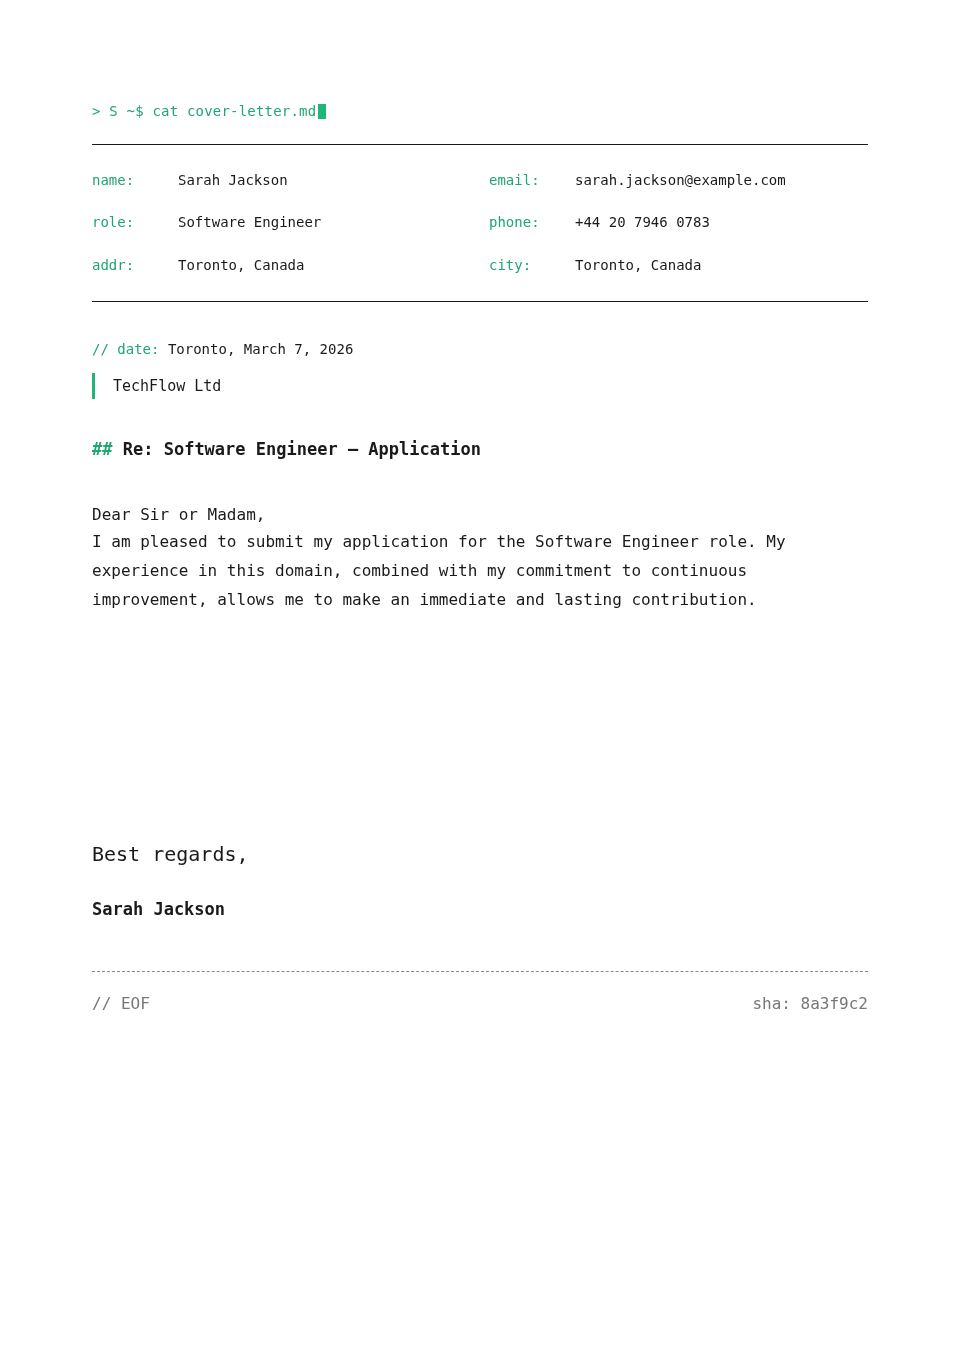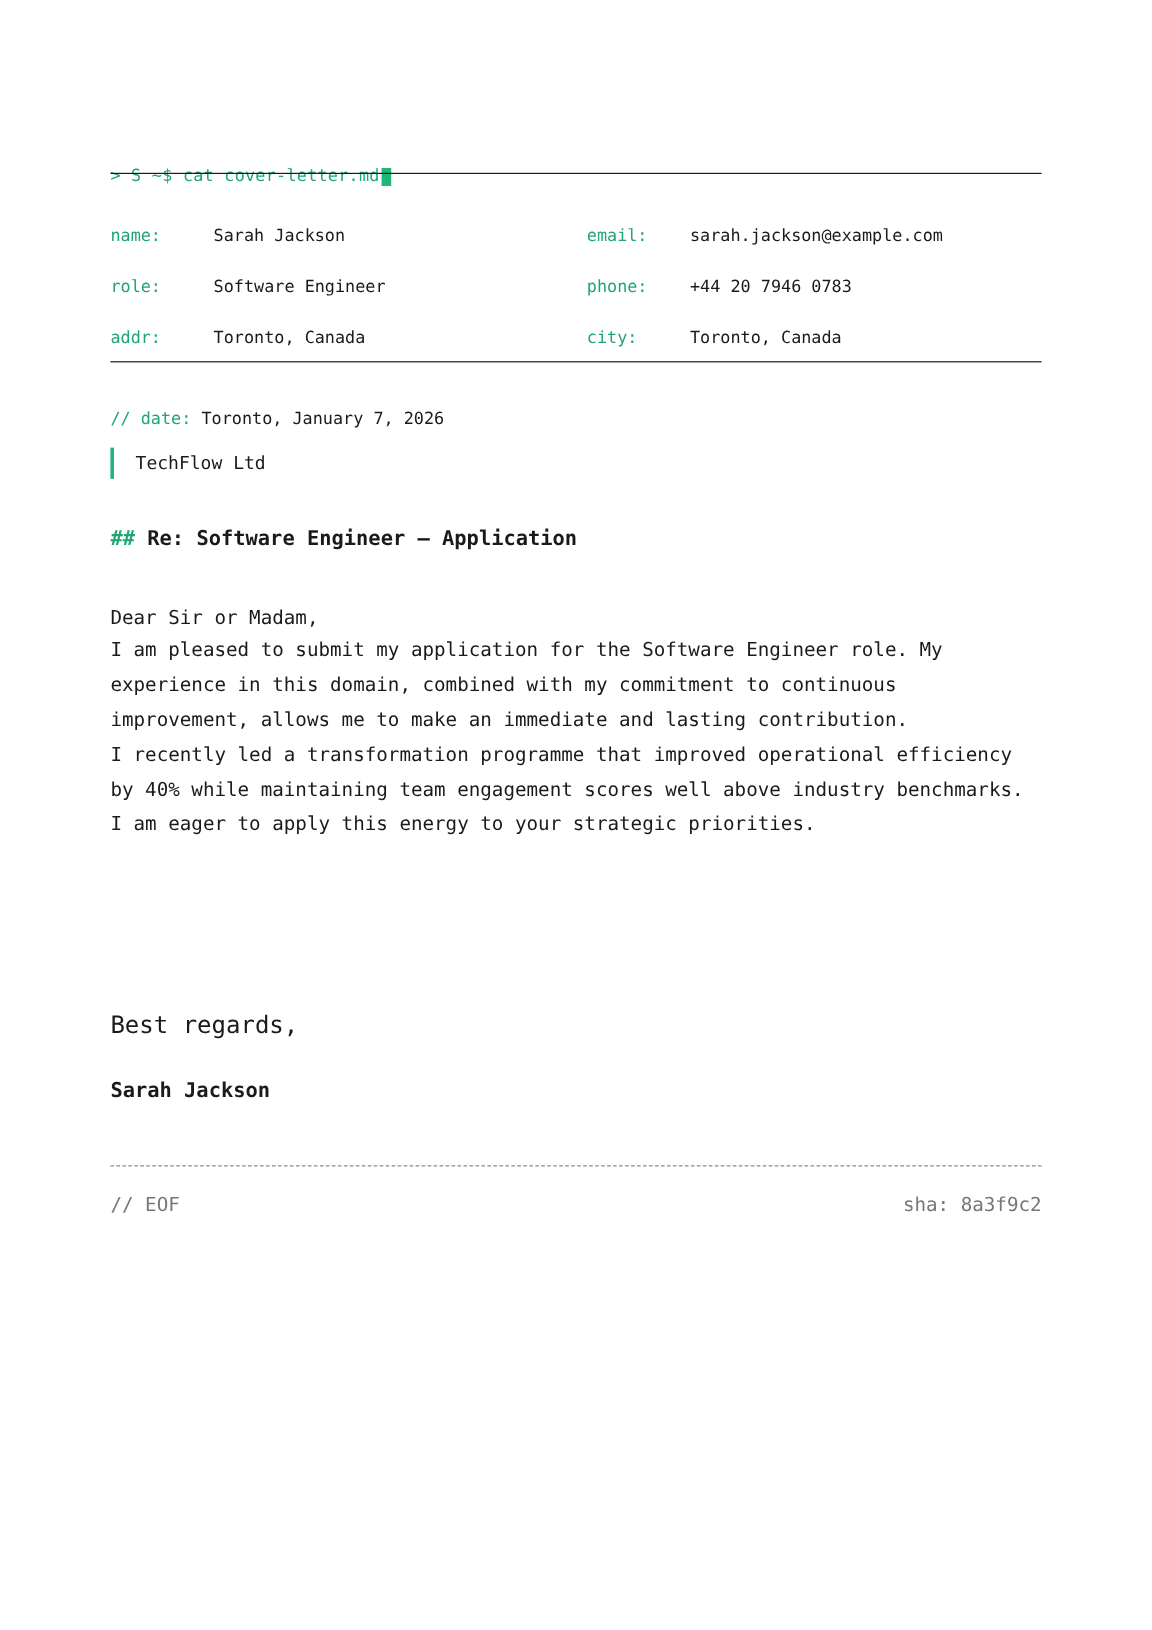--- a/index.html
+++ b/index.html
@@ -6,32 +6,32 @@
     html, body { width: 960px; height: 1358px; background: #ffffff; }
     body {
       font-family: "DejaVu Sans Mono", "Liberation Mono", monospace;
       color: #1a1a1a;
       position: relative;
     }
     .page { position: absolute; left: 92px; top: 0; width: 776px; }
     .prompt {
       position: absolute; top: 103px; left: 0;
       font-size: 14px; color: #1fa672; letter-spacing: 0.2px;
-      display: flex; align-items: center; margin-top: 36px;
+      display: flex; align-items: center;
     }
     .cursor {
       display: inline-block; width: 8px; height: 15px; background: #22b57a;
       margin-left: 2px;
     }
     .rule { position: absolute; left: 0; width: 776px; height: 0; border-top: 1.5px solid #1a1a1a; }
     .rule.top { top: 144px; }
     .rule.bottom { top: 301px; }
     .info { position: absolute; top: 0; left: 0; width: 776px; }
     .info-row { position: absolute; left: 0; width: 776px; font-size: 14px; }
-    .info-cell { position: absolute; display: flex; margin-top: 17px; }
+    .info-cell { position: absolute; display: flex; }
     .info-key { color: #1fa672; width: 86px; }
     .info-val { color: #1a1a1a; }
     .date-line { position: absolute; top: 341px; left: 0; font-size: 14px; }
     .date-key { color: #1fa672; }
     .recipient {
       position: absolute; top: 373px; left: 0; height: 26px;
       border-left: 3px solid #22b57a; padding-left: 18px;
       font-size: 15px; line-height: 26px; text-align: right;
     }
     .subject {
@@ -96,35 +96,34 @@
         <span class="info-key">city:</span>
         <span class="info-val">Toronto, Canada</span>
       </div>
     </div>
   </div>
 
   <div class="rule bottom"></div>
 
   <div class="date-line">
     <span class="date-key">// date:</span>
-    <span>Toronto, January 7, 2026</span>
+    <span>Toronto, March 7, 2026</span>
   </div>
 
   <div class="recipient">TechFlow Ltd</div>
 
   <div class="subject">
     <span class="hash">##</span>
     <span>Re: Software Engineer — Application</span>
   </div>
 
   <div class="greeting">Dear Sir or Madam,</div>
 
   <div class="body-text">
     <p>I am pleased to submit my application for the Software Engineer role. My experience in this domain, combined with my commitment to continuous improvement, allows me to make an immediate and lasting contribution.</p>
-    <p>I recently led a transformation programme that improved operational efficiency by 40% while maintaining team engagement scores well above industry benchmarks. I am eager to apply this energy to your strategic priorities.</p>
   </div>
 
   <div class="closing">Best regards,</div>
   <div class="signature">Sarah Jackson</div>
 
   <div class="dash-rule"></div>
 
   <div class="footer">
     <span>// EOF</span>
     <span>sha: 8a3f9c2</span>

